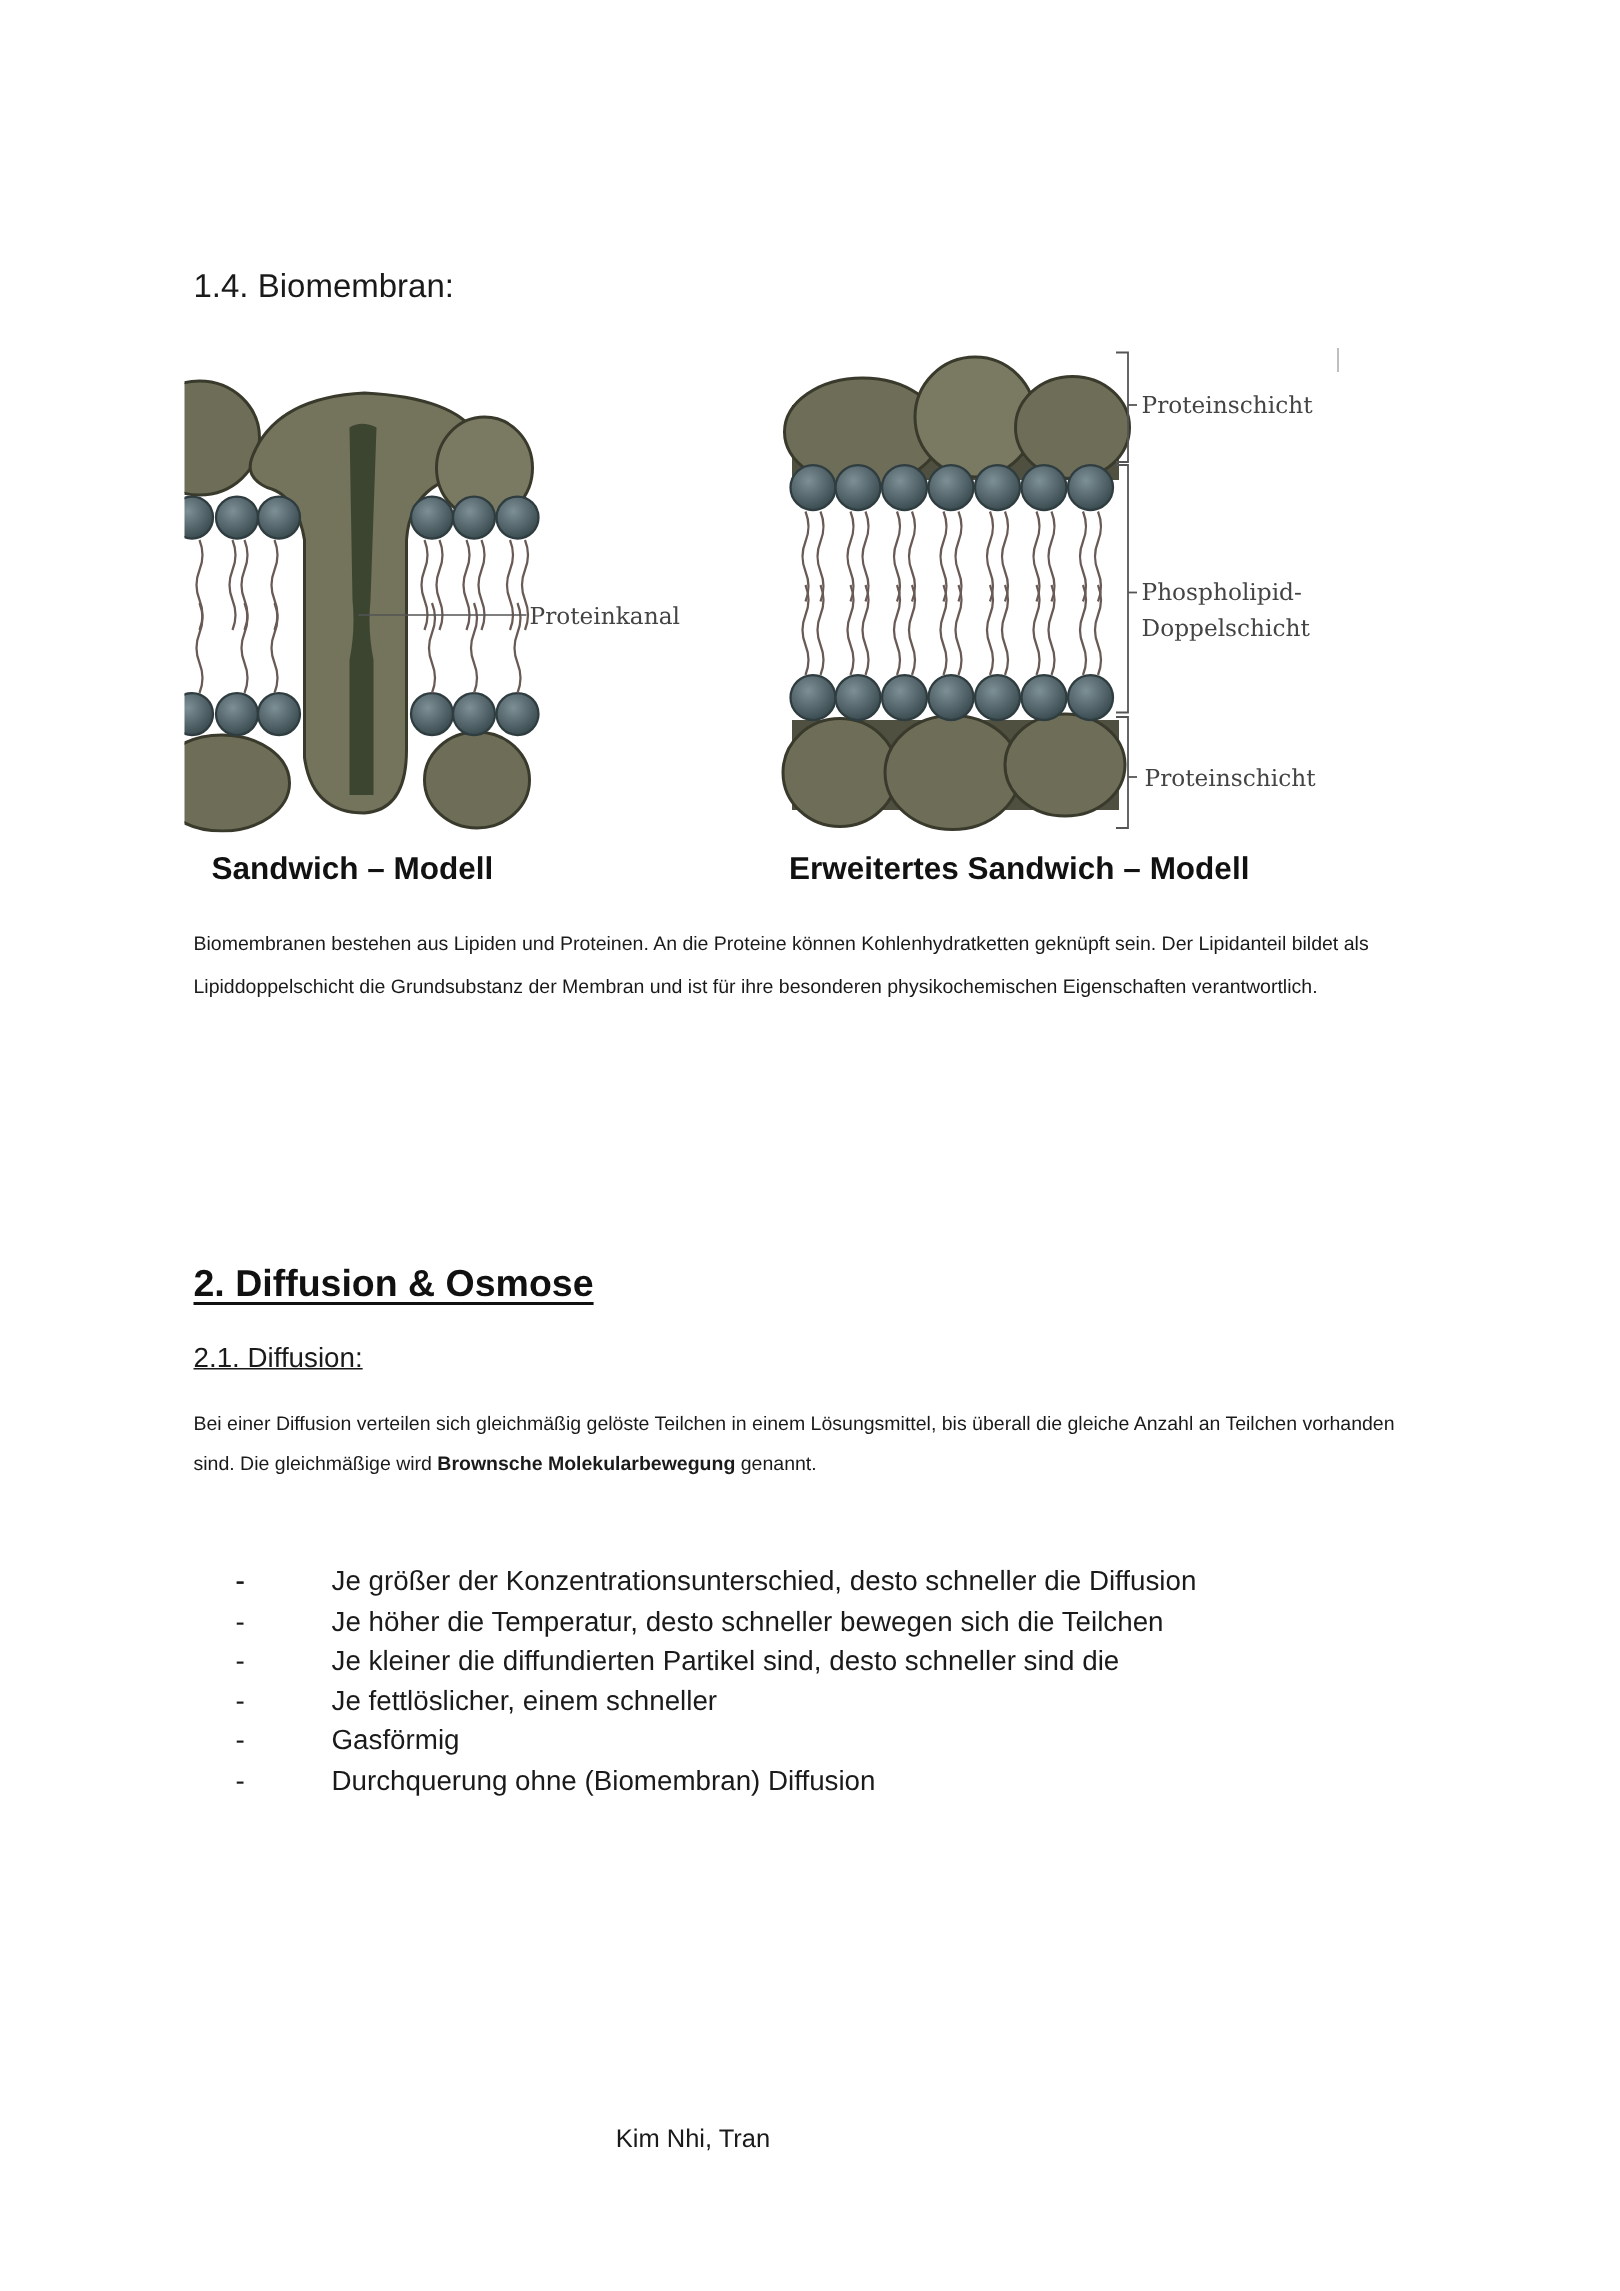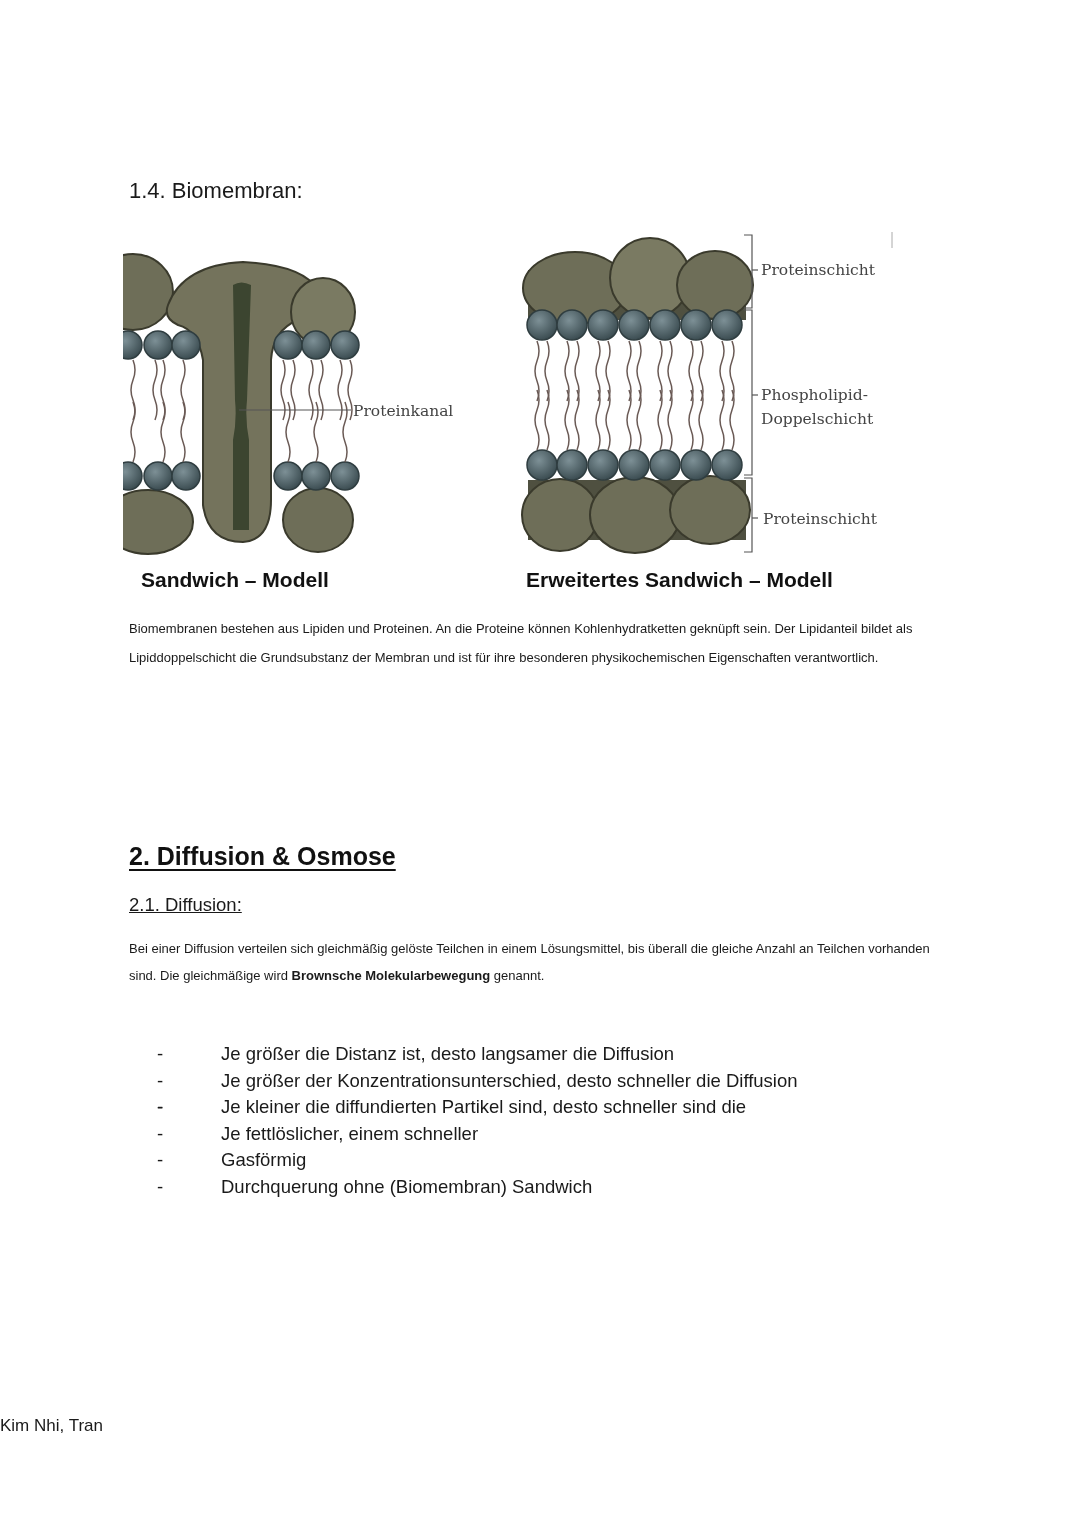--- a/index.html
+++ b/index.html
@@ -164,22 +164,22 @@
 <div class="abs caption" style="left:514px; top:568px;">Erweitertes Sandwich – Modell</div>
 
 <div class="abs para" style="left:129px; top:614px;">Biomembranen bestehen aus Lipiden und Proteinen. An die Proteine können Kohlenhydratketten geknüpft sein. Der Lipidanteil bildet als Lipiddoppelschicht die Grundsubstanz der Membran und ist für ihre besonderen physikochemischen Eigenschaften verantwortlich.</div>
 
 <div class="abs h-main" style="left:129px; top:842px;">2. Diffusion &amp; Osmose</div>
 <div class="abs h-small" style="left:129px; top:894px;text-decoration:underline;">2.1. Diffusion:</div>
 
 <div class="abs para" style="left:129px; top:936px; line-height:26.5px;"><span>Bei einer Diffusion verteilen sich gleichmäßig gelöste Teilchen in einem Lösungsmittel, bis überall die gleiche Anzahl an Teilchen vorhanden sind. Die gleichmäßige wird </span><b>Brownsche Molekularbewegung</b><span> genannt.</span></div>
 
 <ul class="abs bullets" style="left:157px; top:1041px;">
-  <li><span class="dash">-</span><span>Je größer die Distanz ist, desto langsamer die Diffusion</span></li>
+  <li><span class="dash">-</span></li>
   <li><span class="dash">-</span><span>Je größer der Konzentrationsunterschied, desto schneller die Diffusion</span></li>
-  <li><span class="dash">-</span></li>
+  <li><span class="dash">-</span><span>Je höher die Temperatur, desto schneller bewegen sich die Teilchen</span></li>
   <li><span class="dash">-</span><span>Je kleiner die diffundierten Partikel sind, desto schneller sind die</span></li>
   <li><span class="dash">-</span><span>Je fettlöslicher, einem schneller</span></li>
   <li><span class="dash">-</span><span>Gasförmig</span></li>
-  <li><span class="dash">-</span><span>Durchquerung ohne (Biomembran) Sandwich</span></li>
+  <li><span class="dash">-</span><span>Durchquerung ohne (Biomembran) Diffusion</span></li>
 </ul>
 
-<div class="abs footer" style="left:0; width:924px; text-align:left; top:1416px;">Kim Nhi, Tran</div>
+<div class="abs footer" style="left:0; width:924px; text-align:center; top:1416px;">Kim Nhi, Tran</div>
 
 </body></html>

